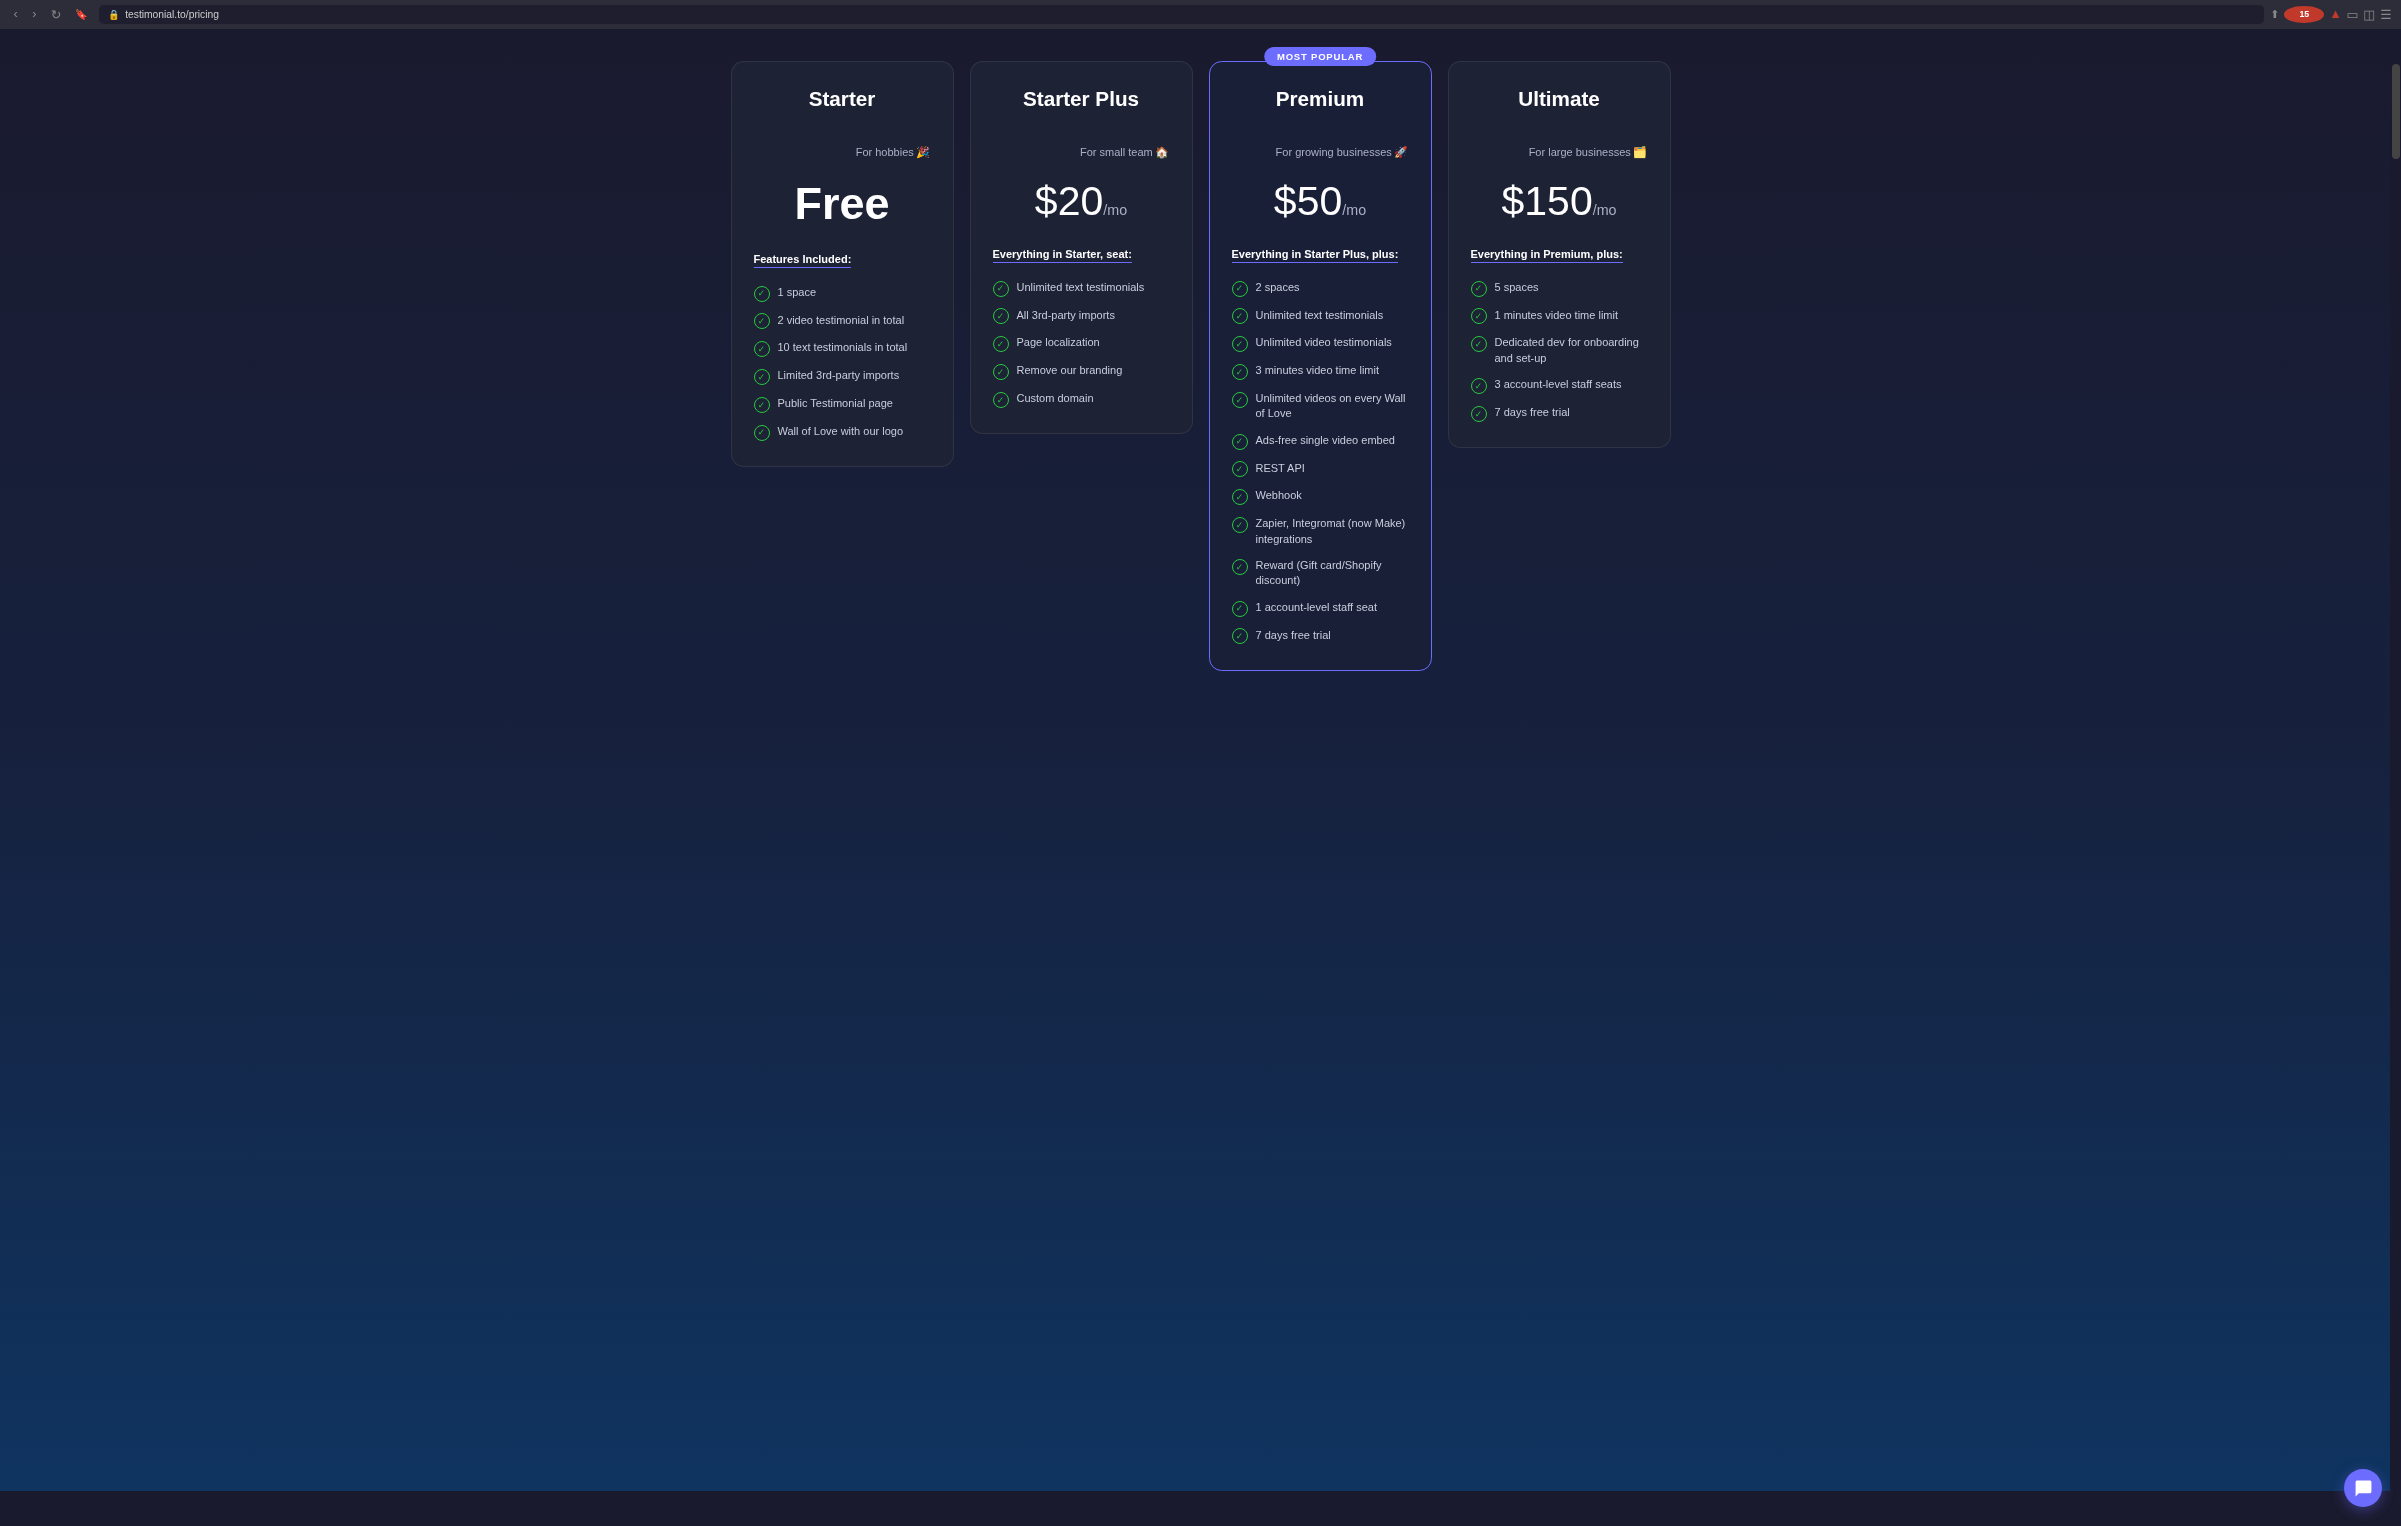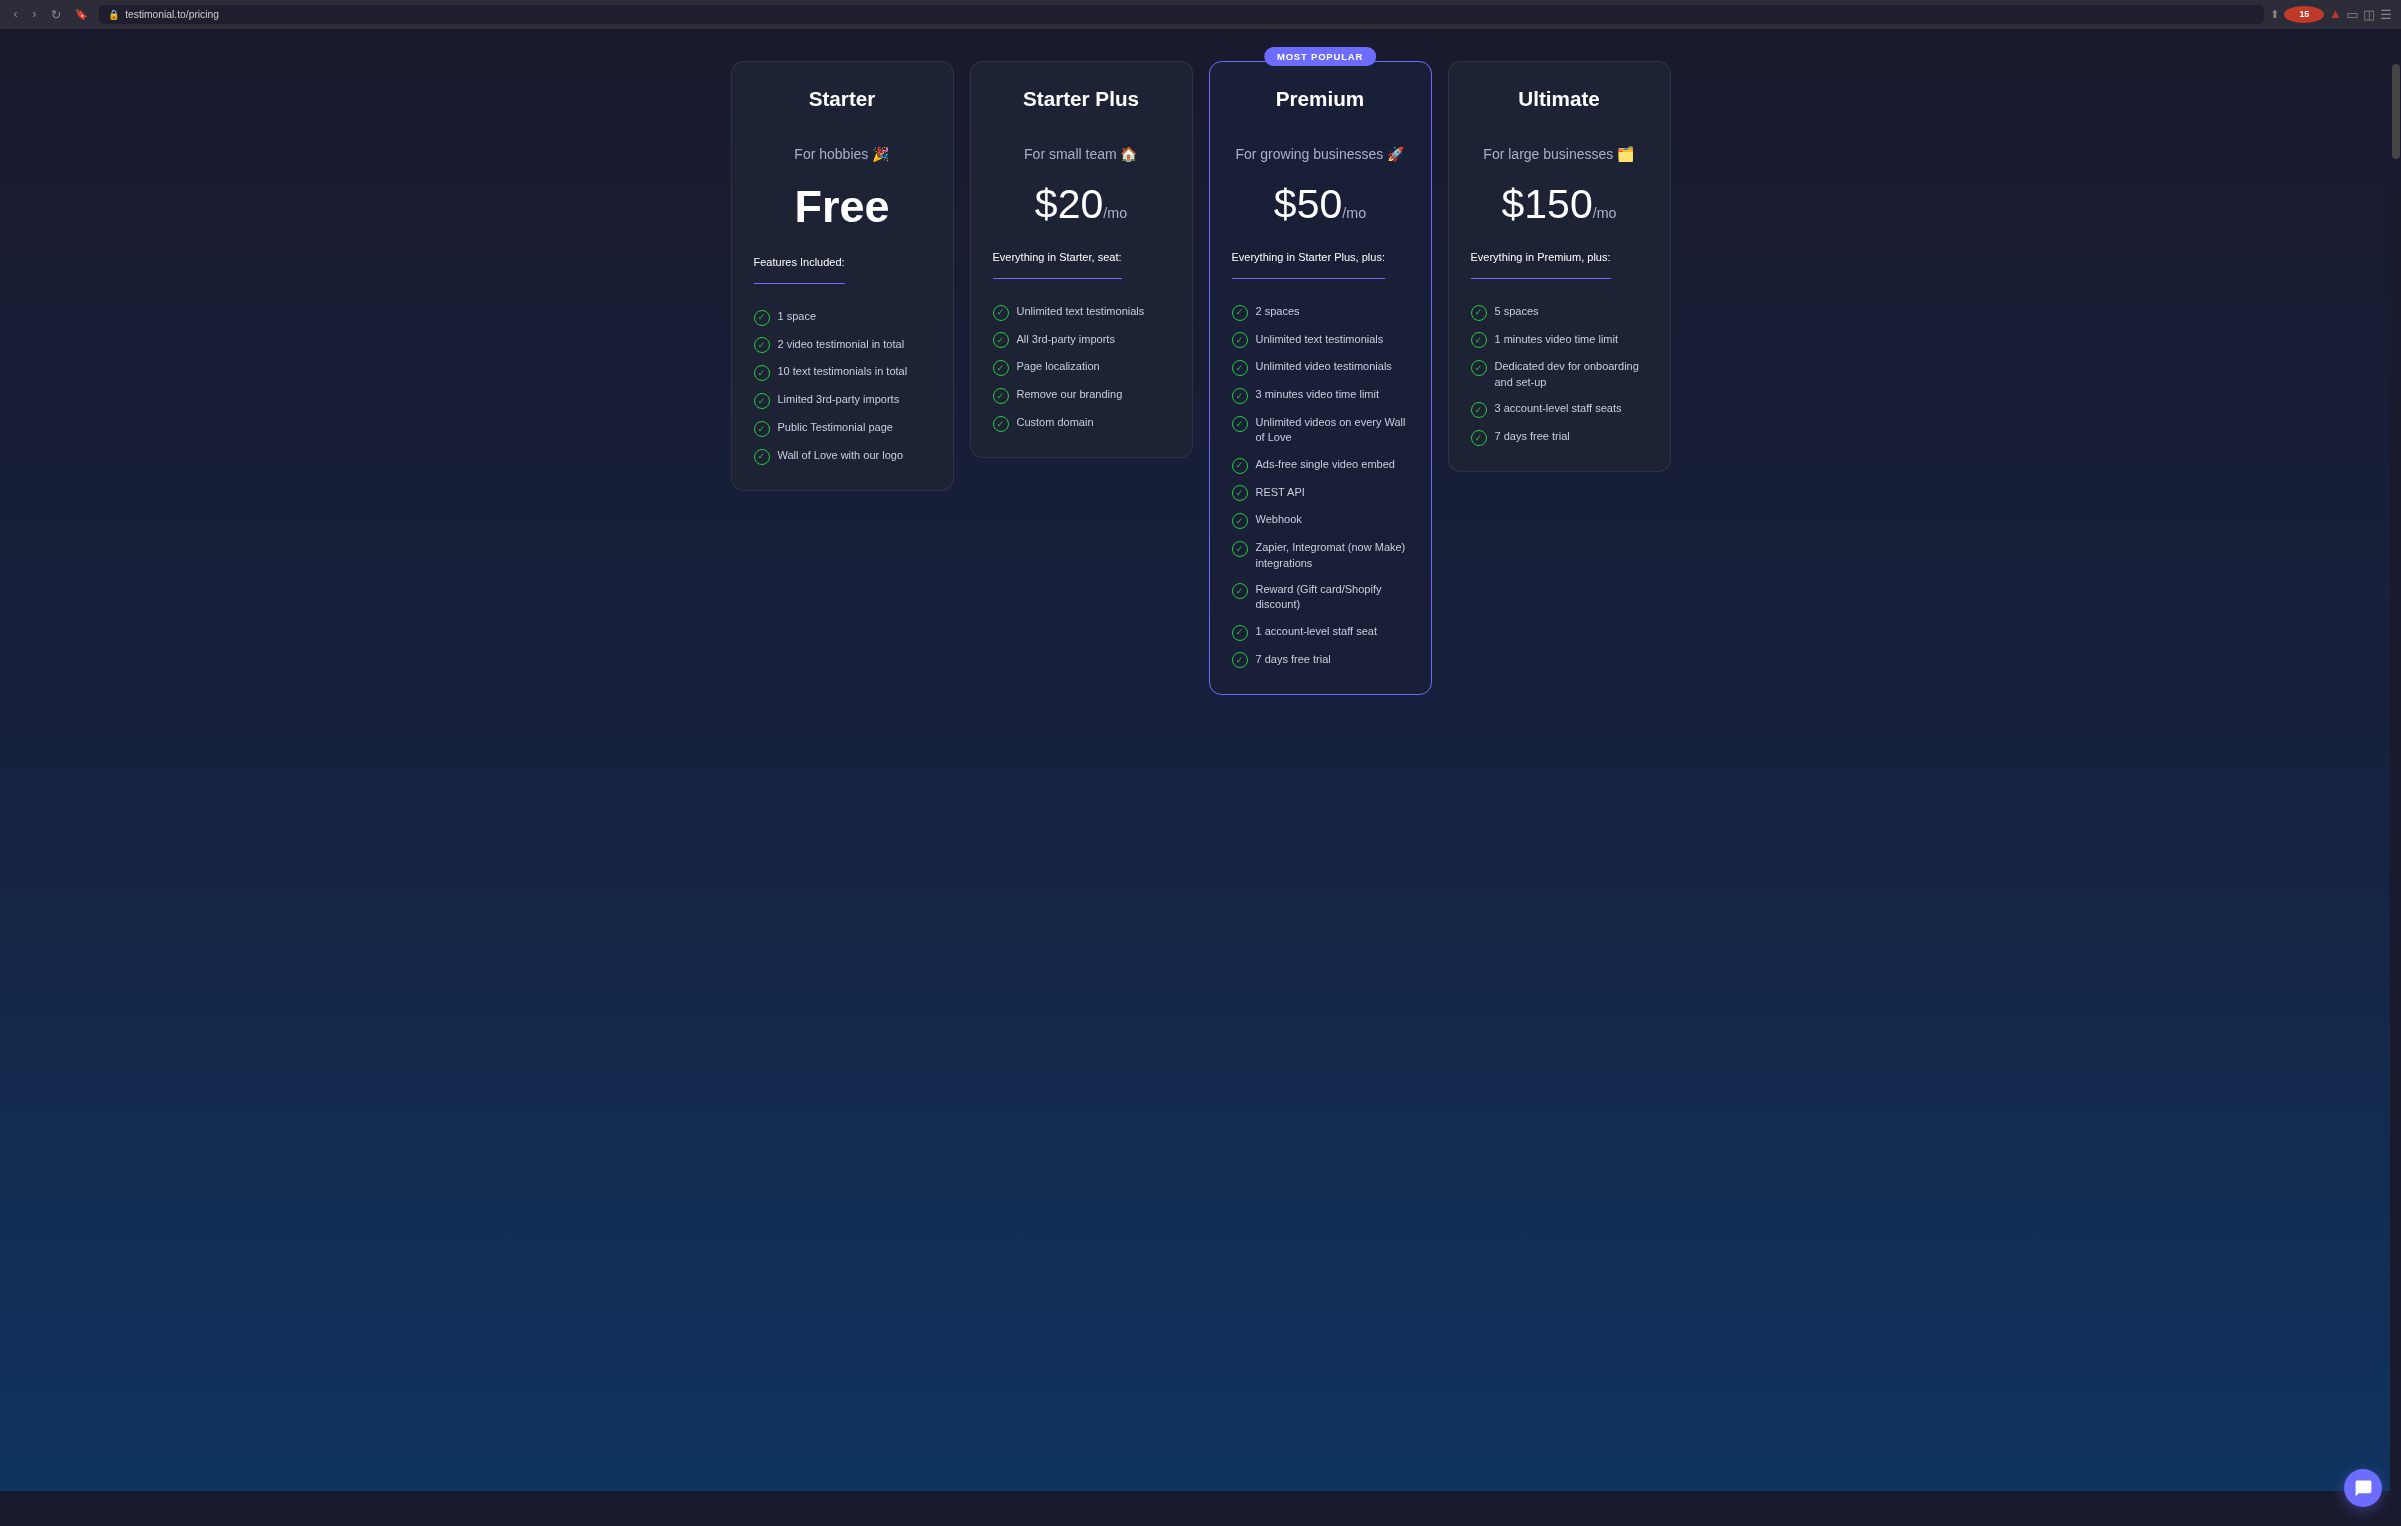--- a/index.html
+++ b/index.html
@@ -155,22 +155,22 @@
     
     .card-title {
       text-align: center;
       font-size: 20.7px;
       font-weight: 700;
       color: #ffffff;
       margin-bottom: 3.2px;
     }
 
     .card-subtitle {
-      text-align: center;
-      font-size: 14px;
+      text-align: right;
+      font-size: 11px;
       color: #aab0c6;
       margin-bottom: 19px;
       margin-top: 35px;
     }
 
     
     .price-row {
       text-align: center;
       margin-bottom: 22px;
     }
@@ -189,24 +189,24 @@
 
     .price-free {
       font-size: 45px;
       font-weight: 800;
       color: #ffffff;
     }
 
     
     .features-header {
       font-size: 11px;
-      font-weight: 400;
+      font-weight: 700;
       color: #ffffff;
-      margin-bottom: 12px;
-      padding-bottom: 15px;
+      margin-bottom: 4px;
+      padding-bottom: 2px;
       border-bottom: 1.6px solid #6c6cff;
       display: inline-block;
     }
 
     .features-list {
       list-style: none;
       margin-top: 12.7px;
       display: flex;
       flex-direction: column;
       gap: 11px;

